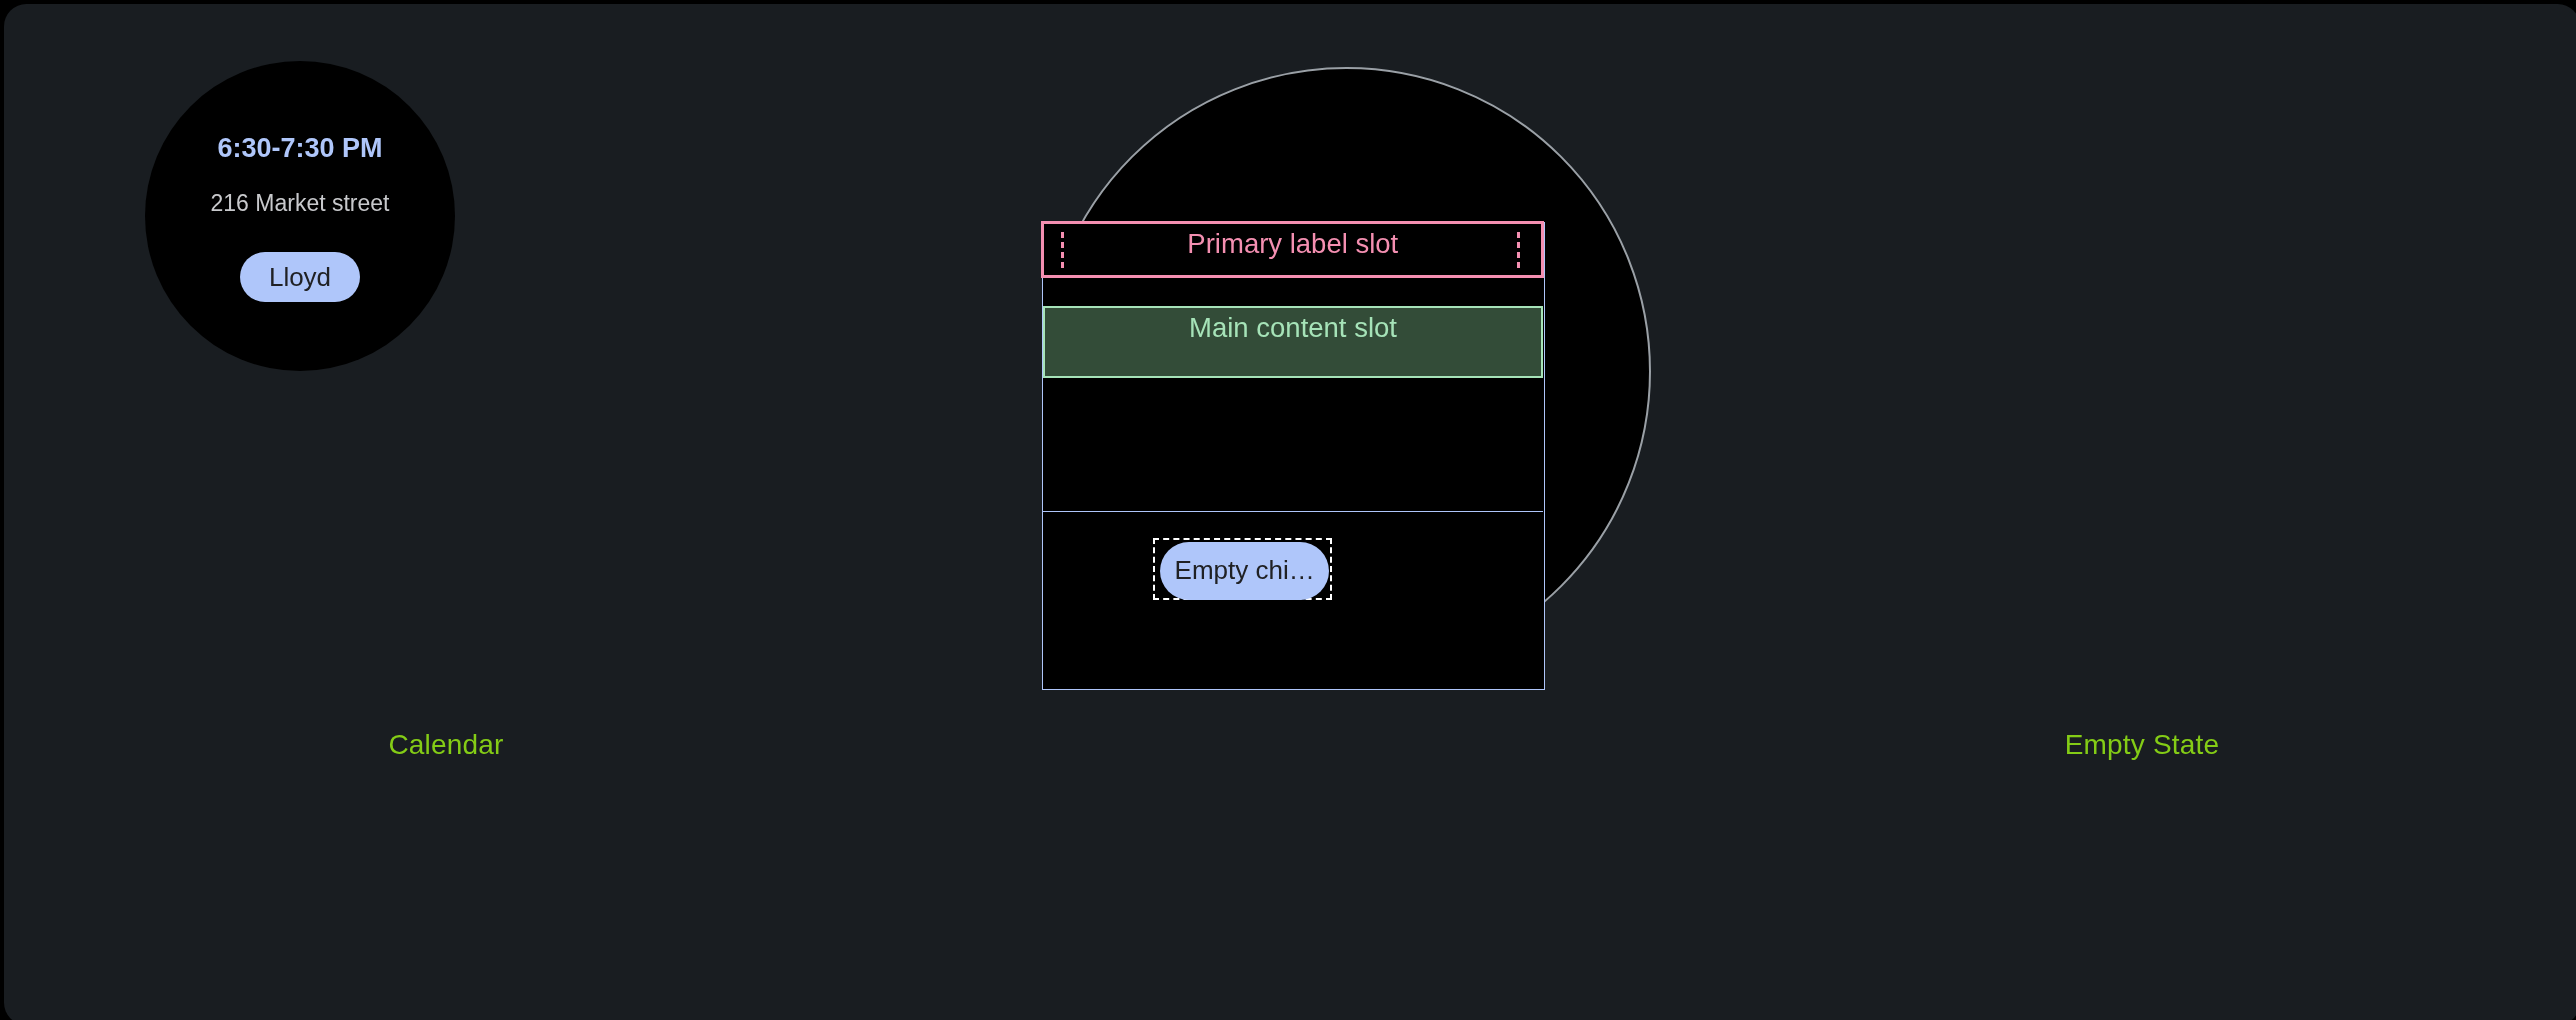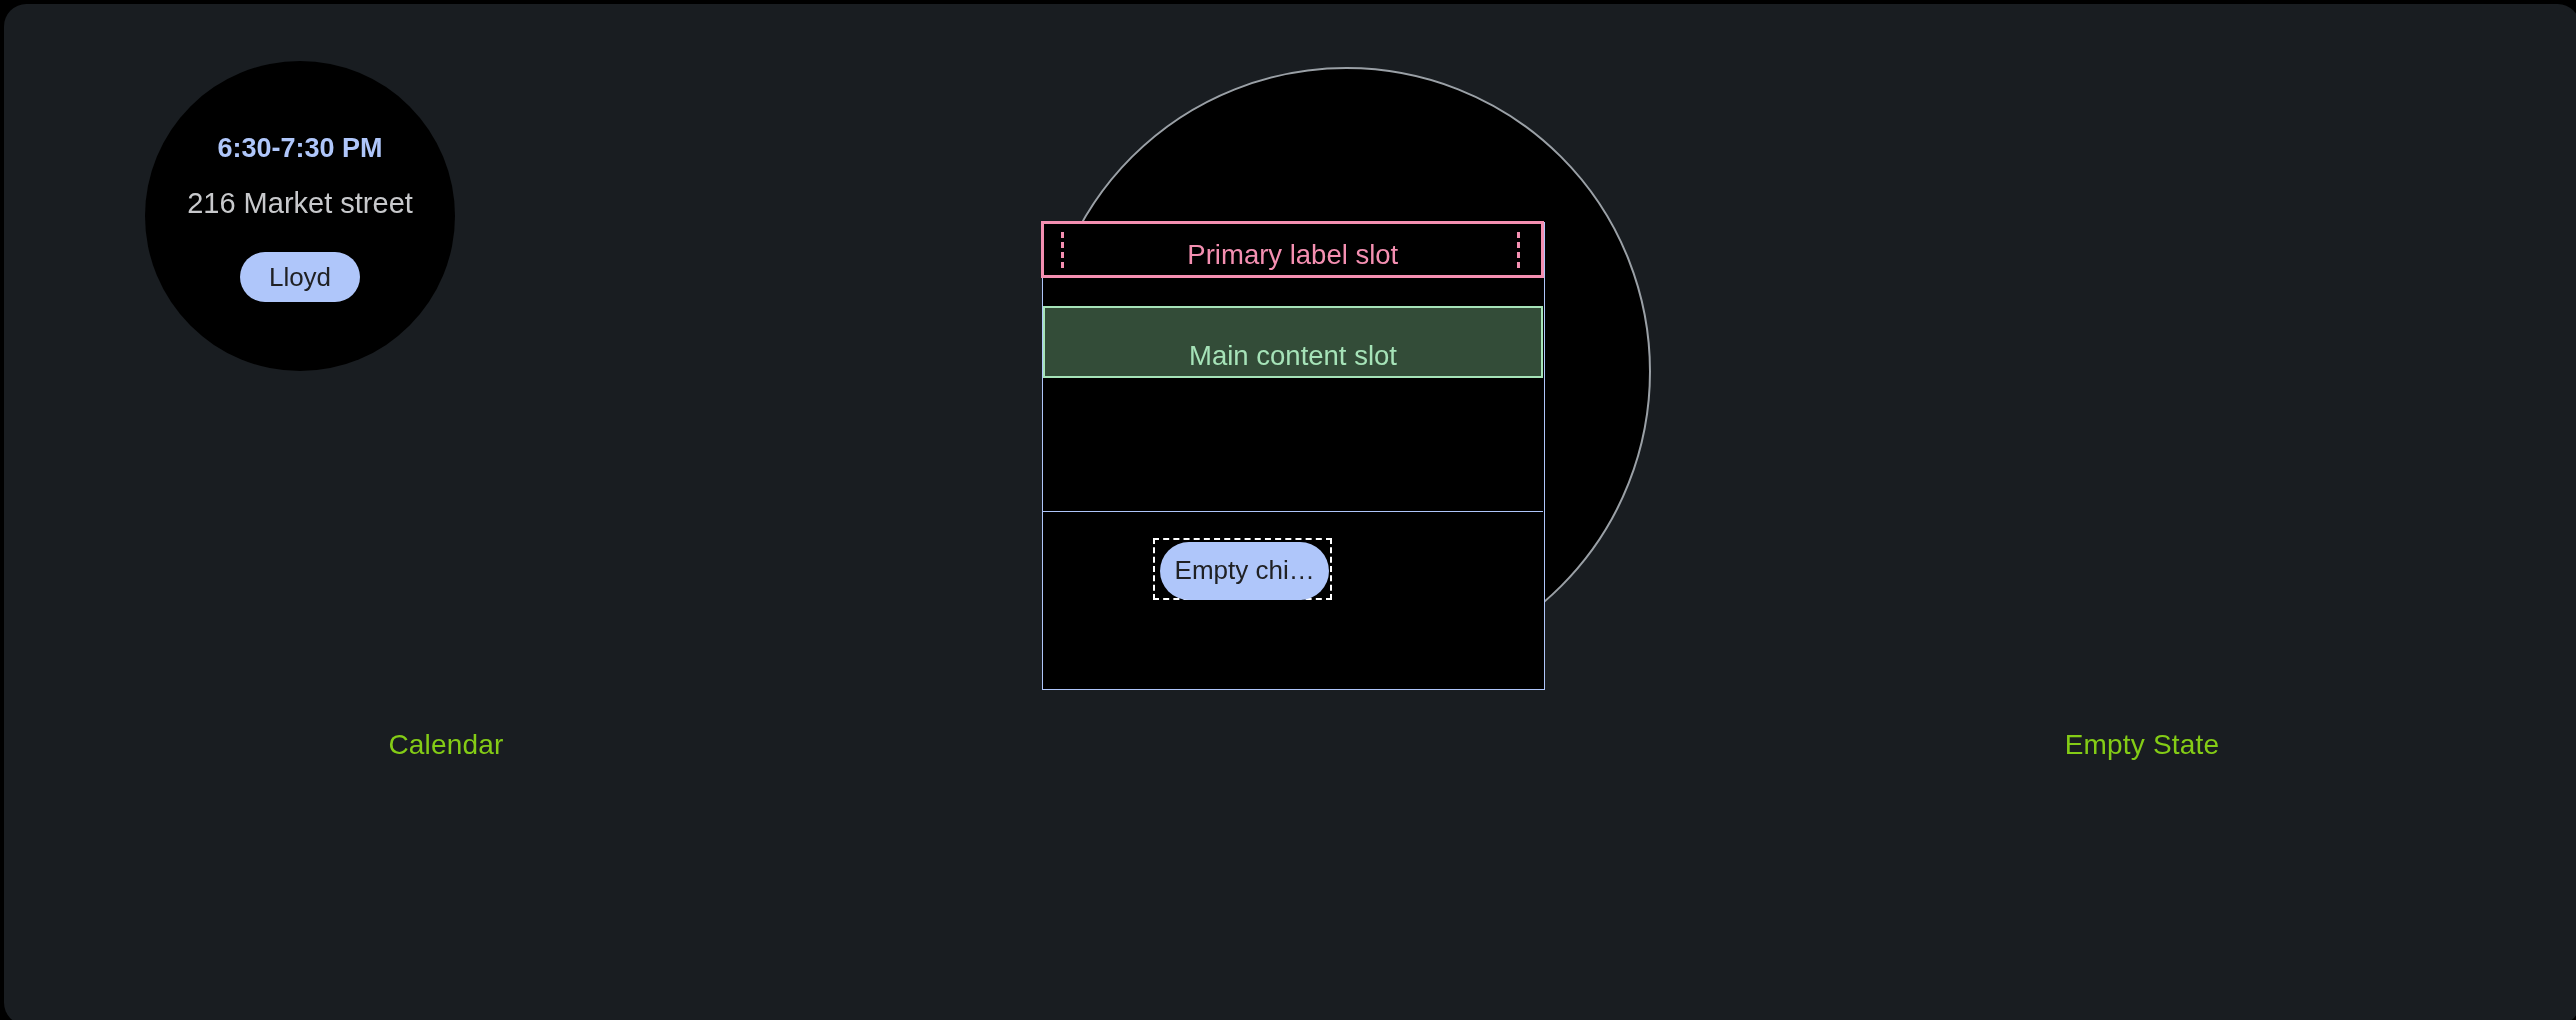--- a/index.html
+++ b/index.html
@@ -86,21 +86,21 @@
     color: #FFFFFF;
     font-size: 28px;
     font-weight: 400;
     line-height: 36px;
     max-width: 245px;
     margin-bottom: 17px;
   }
 
   .cal-address {
     color: #C8C9CC;
-    font-size: 29px;
+    font-size: 23px;
     font-weight: 400;
     line-height: 29px;
     margin-bottom: 32px;
   }
 
   .chip {
     display: inline-flex;
     align-items: center;
     justify-content: center;
     background: #AFC6FA;
@@ -143,21 +143,21 @@
     top: 218px;
     width: 503px;
     height: 468px;
     border: 1.7px solid #AFC6FA;
     background: #000000;
   }
 
   .slot {
     position: absolute;
     display: flex;
-    align-items: flex-end;
+    align-items: flex-start;
     justify-content: center;
     font-size: 27.5px;
     font-weight: 400;
     white-space: nowrap;
   }
 
   #primary-label-slot {
     left: -1.7px;
     top: -1.7px;
     width: 503px;

